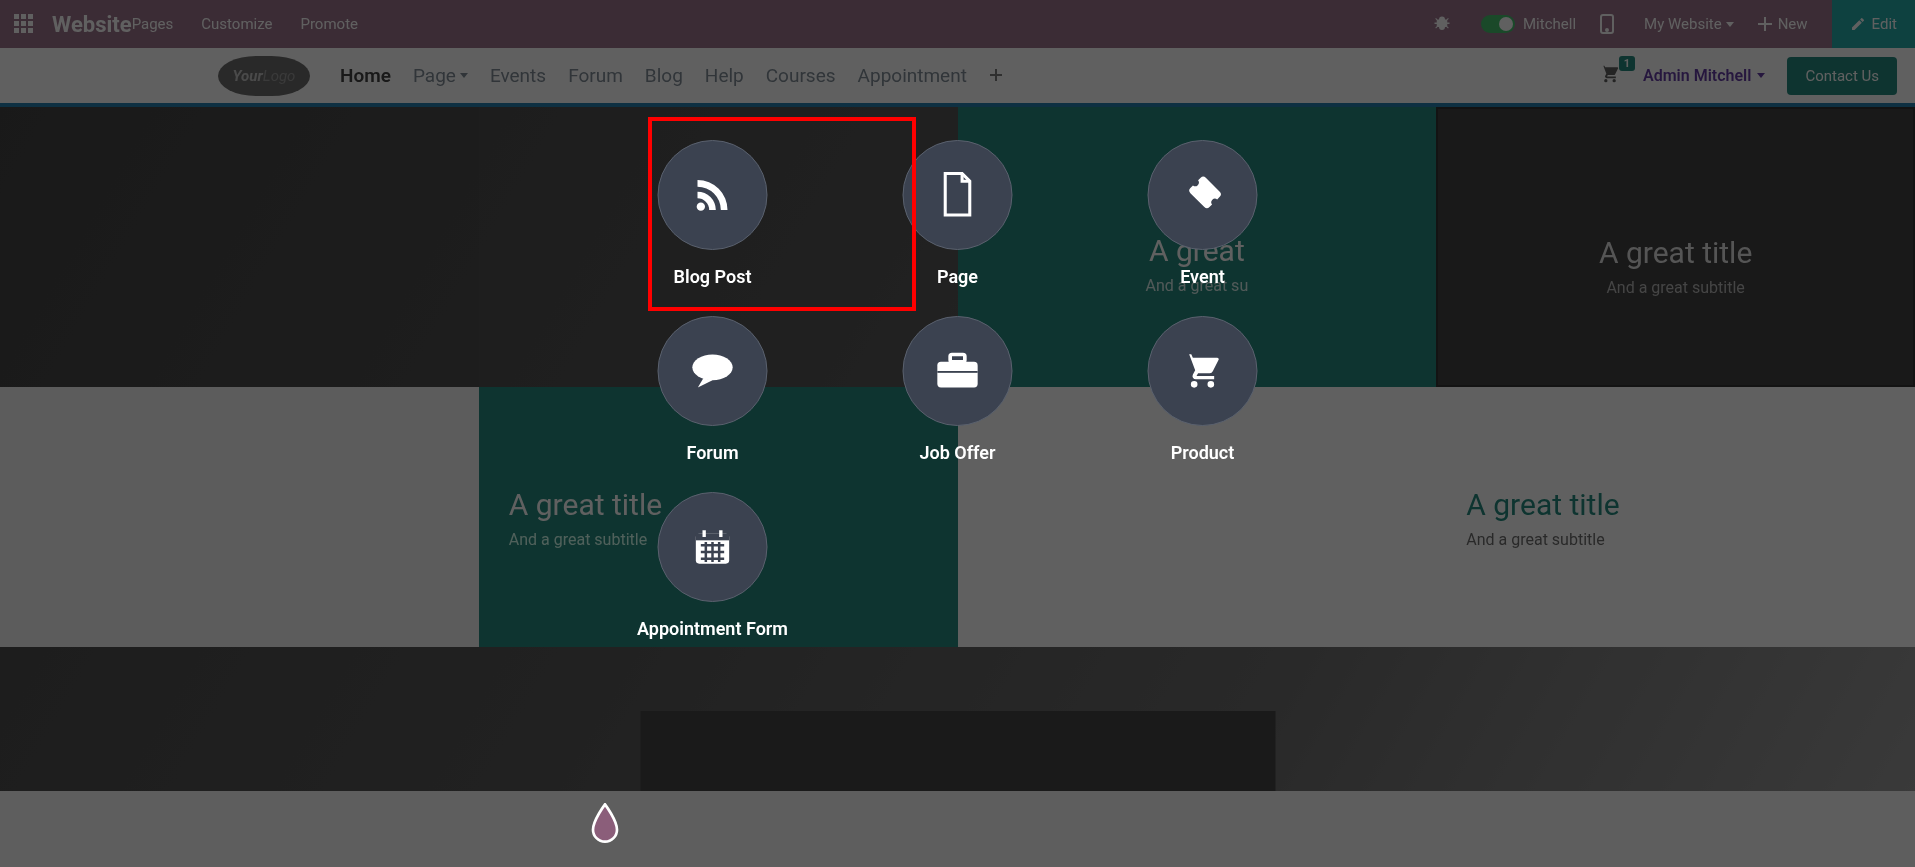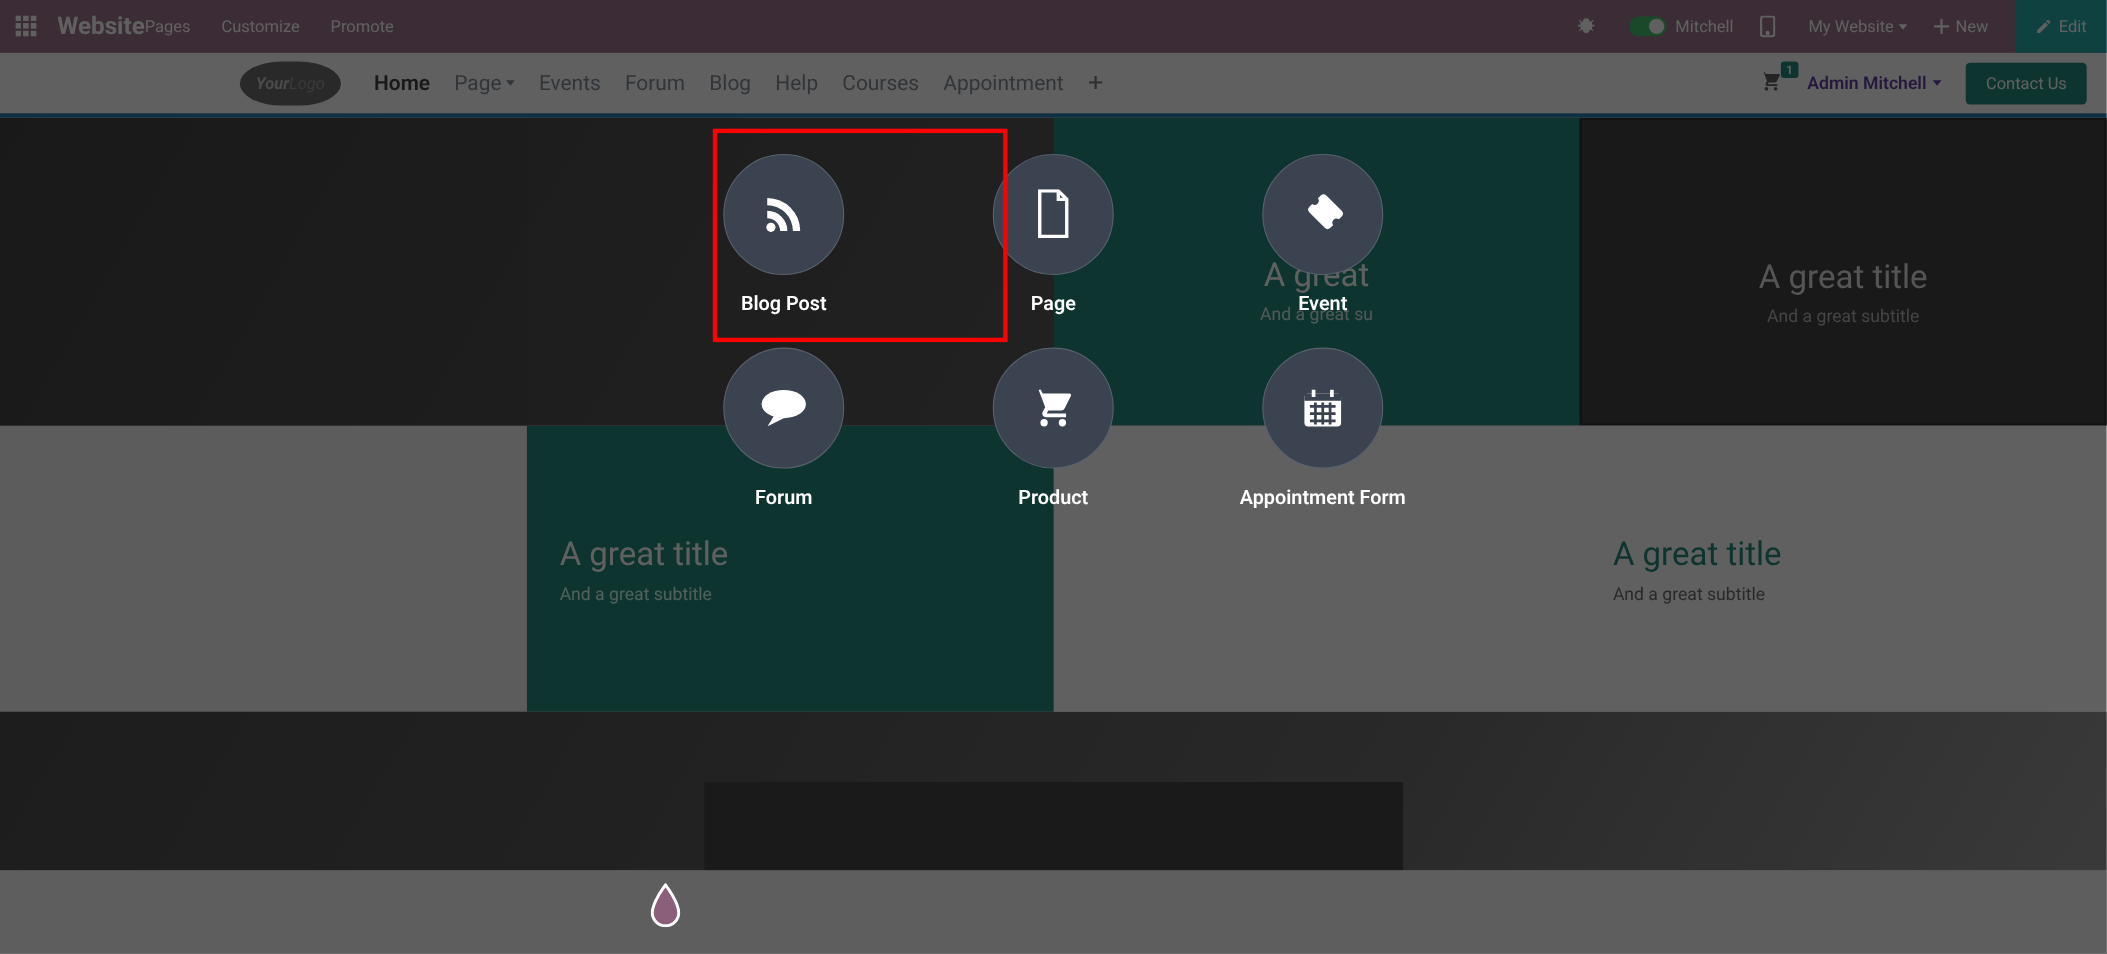--- a/index.html
+++ b/index.html
@@ -274,20 +274,30 @@
   <div class="chooser-item">
     <div class="circle">
         <svg width="44" height="38" viewBox="0 0 24 20" fill="#fff">
           <ellipse cx="12" cy="8" rx="11" ry="7"></ellipse>
           <path d="M7 14l-3 5 8-4"></path>
         </svg>
       </div>
     <div class="lbl">Forum</div>
   </div>
 
+  <div class="chooser-item">
+    <div class="circle">
+        <svg width="44" height="38" viewBox="0 0 24 20" fill="#fff">
+          <rect x="1" y="5" width="22" height="14" rx="2"></rect>
+          <rect x="8" y="1" width="8" height="4" rx="1" fill="none" stroke="#fff" stroke-width="2"></rect>
+          <rect x="1" y="10" width="22" height="1" fill="#3b4250"></rect>
+        </svg>
+      </div>
+    <div class="lbl">Job Offer</div>
+  </div>
 
   <div class="chooser-item">
     <div class="circle">
         <svg width="44" height="40" viewBox="0 0 24 24" fill="#fff">
           <path d="M7 18a2 2 0 1 0 0 4 2 2 0 0 0 0-4Zm10 0a2 2 0 1 0 0 4 2 2 0 0 0 0-4ZM1 2h3l3.6 9.59-1.35 2.44A2 2 0 0 0 8 17h11v-2H8.42l.93-1.68h7.02a2 2 0 0 0 1.8-1.1l3.58-7.16A1 1 0 0 0 20.86 4H6.21L5.27 2H1Z"></path>
         </svg>
       </div>
     <div class="lbl">Product</div>
   </div>
 

